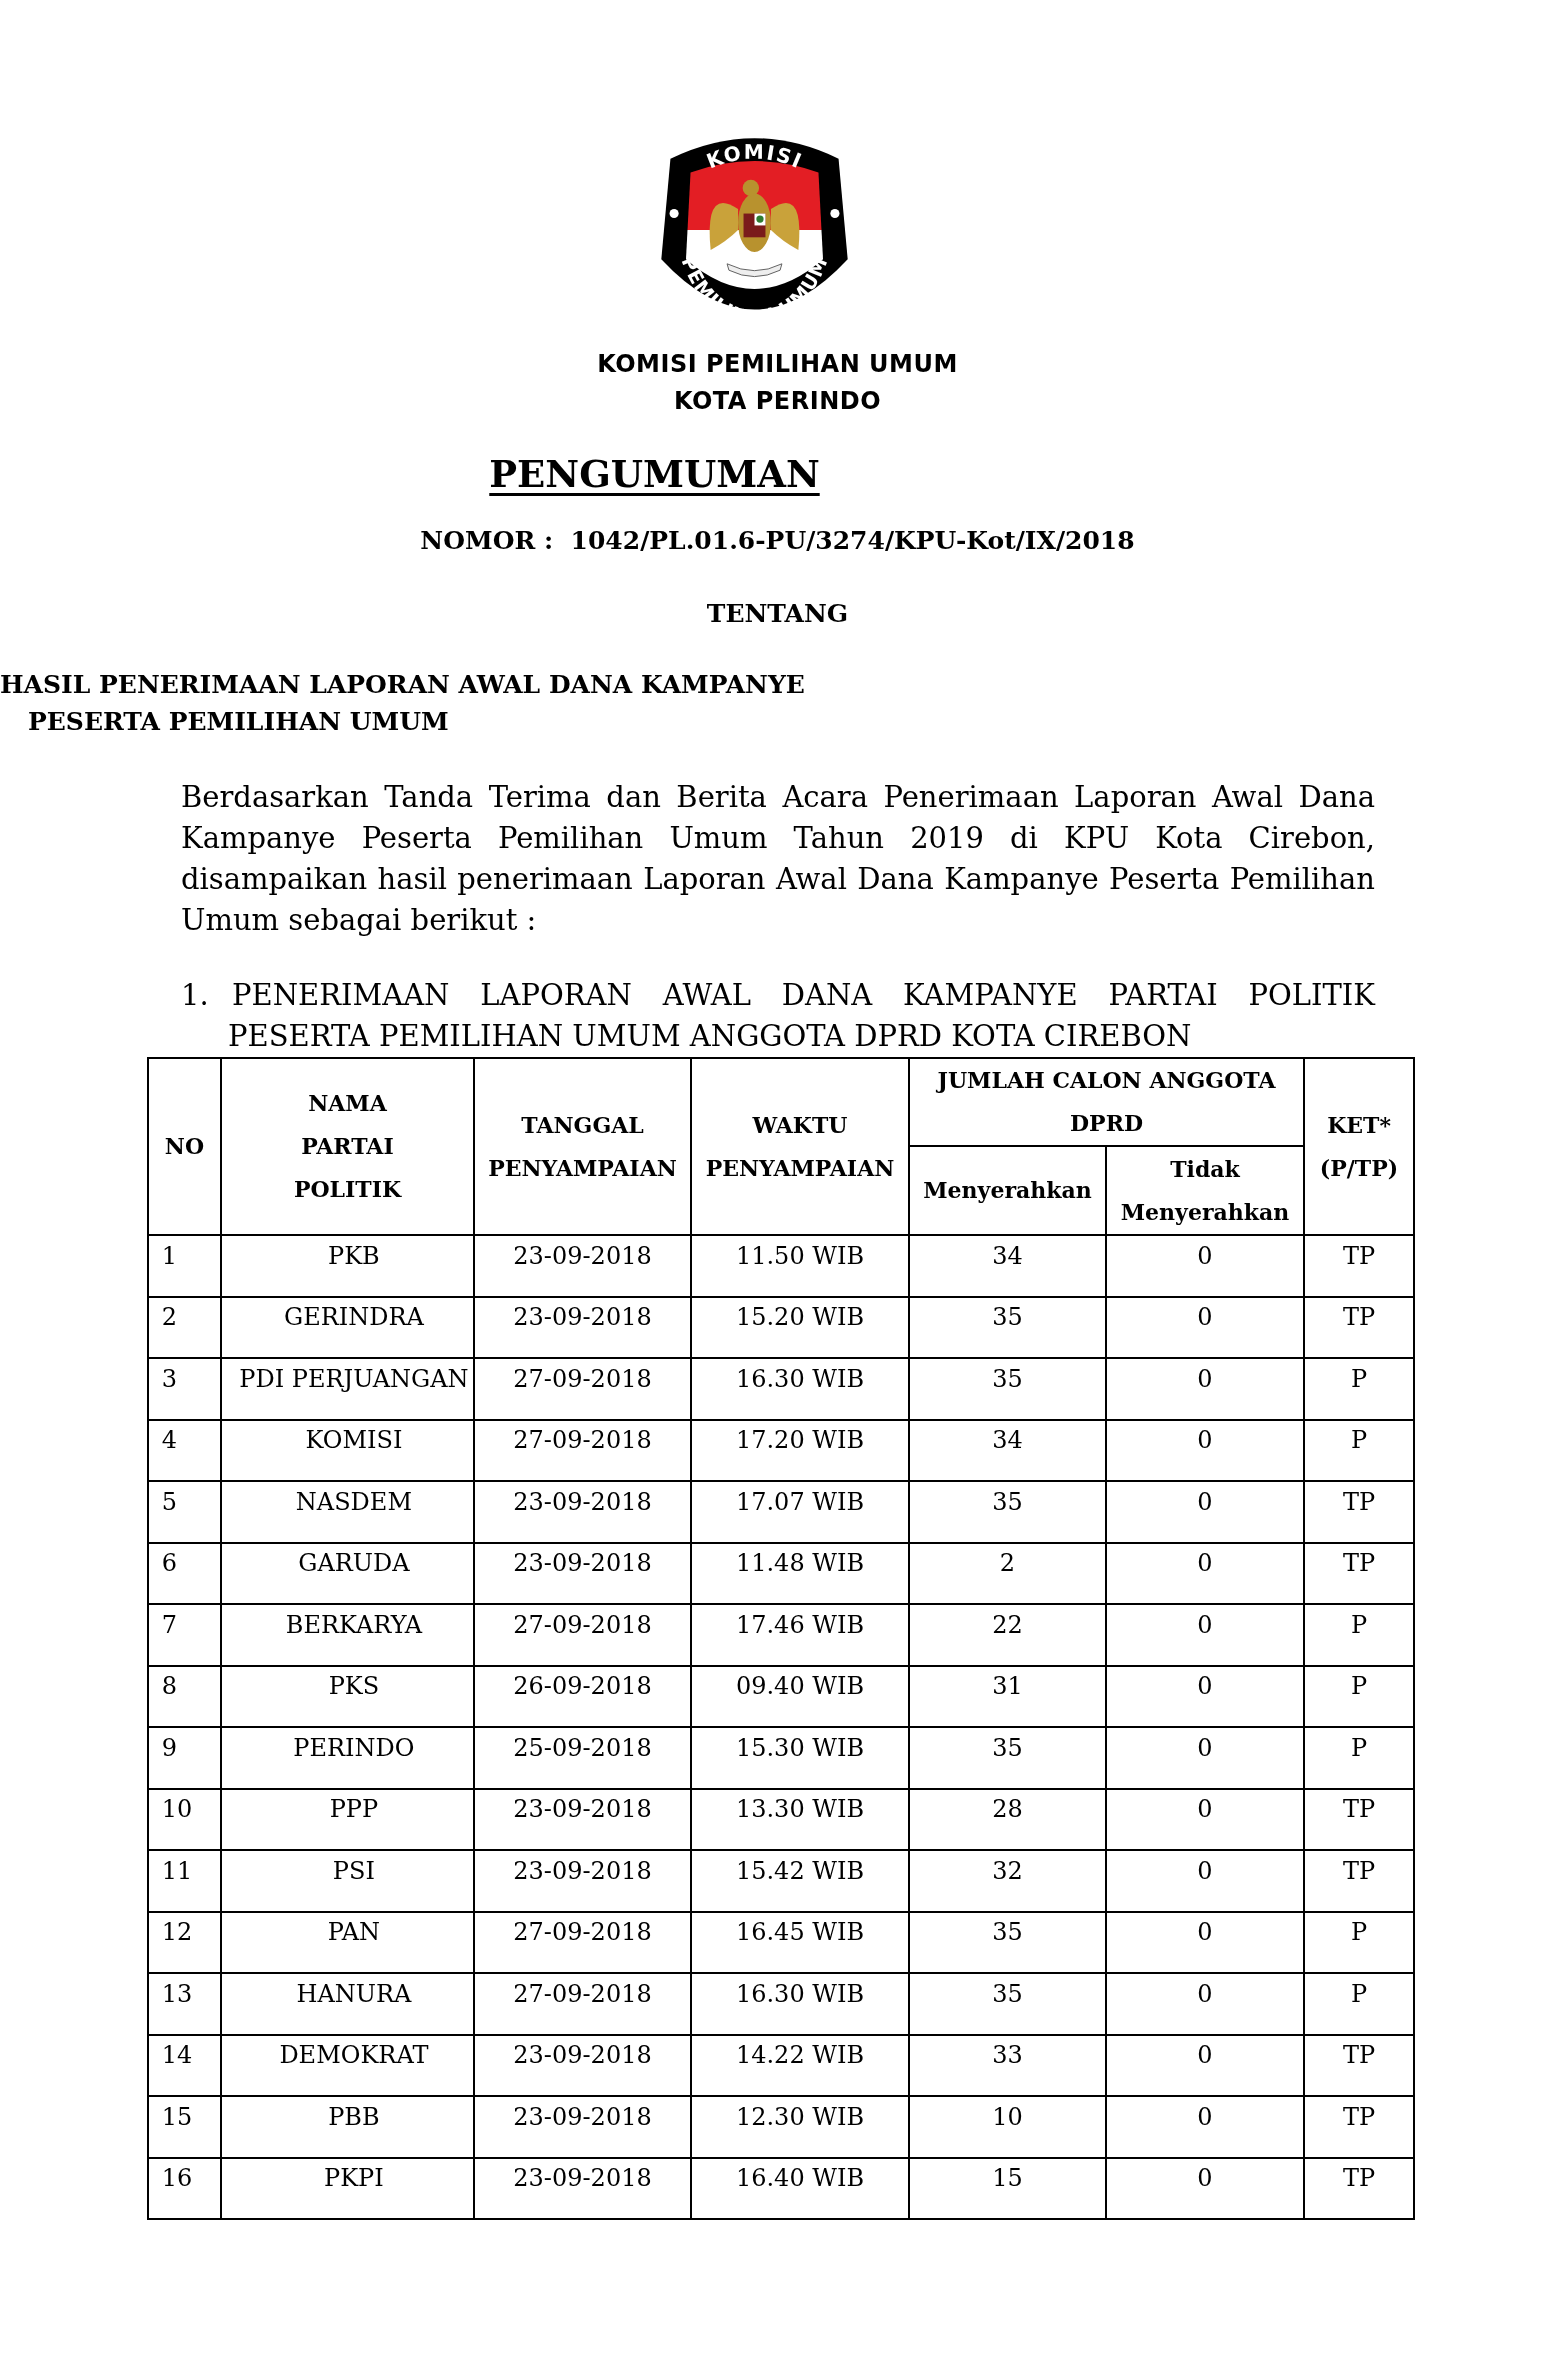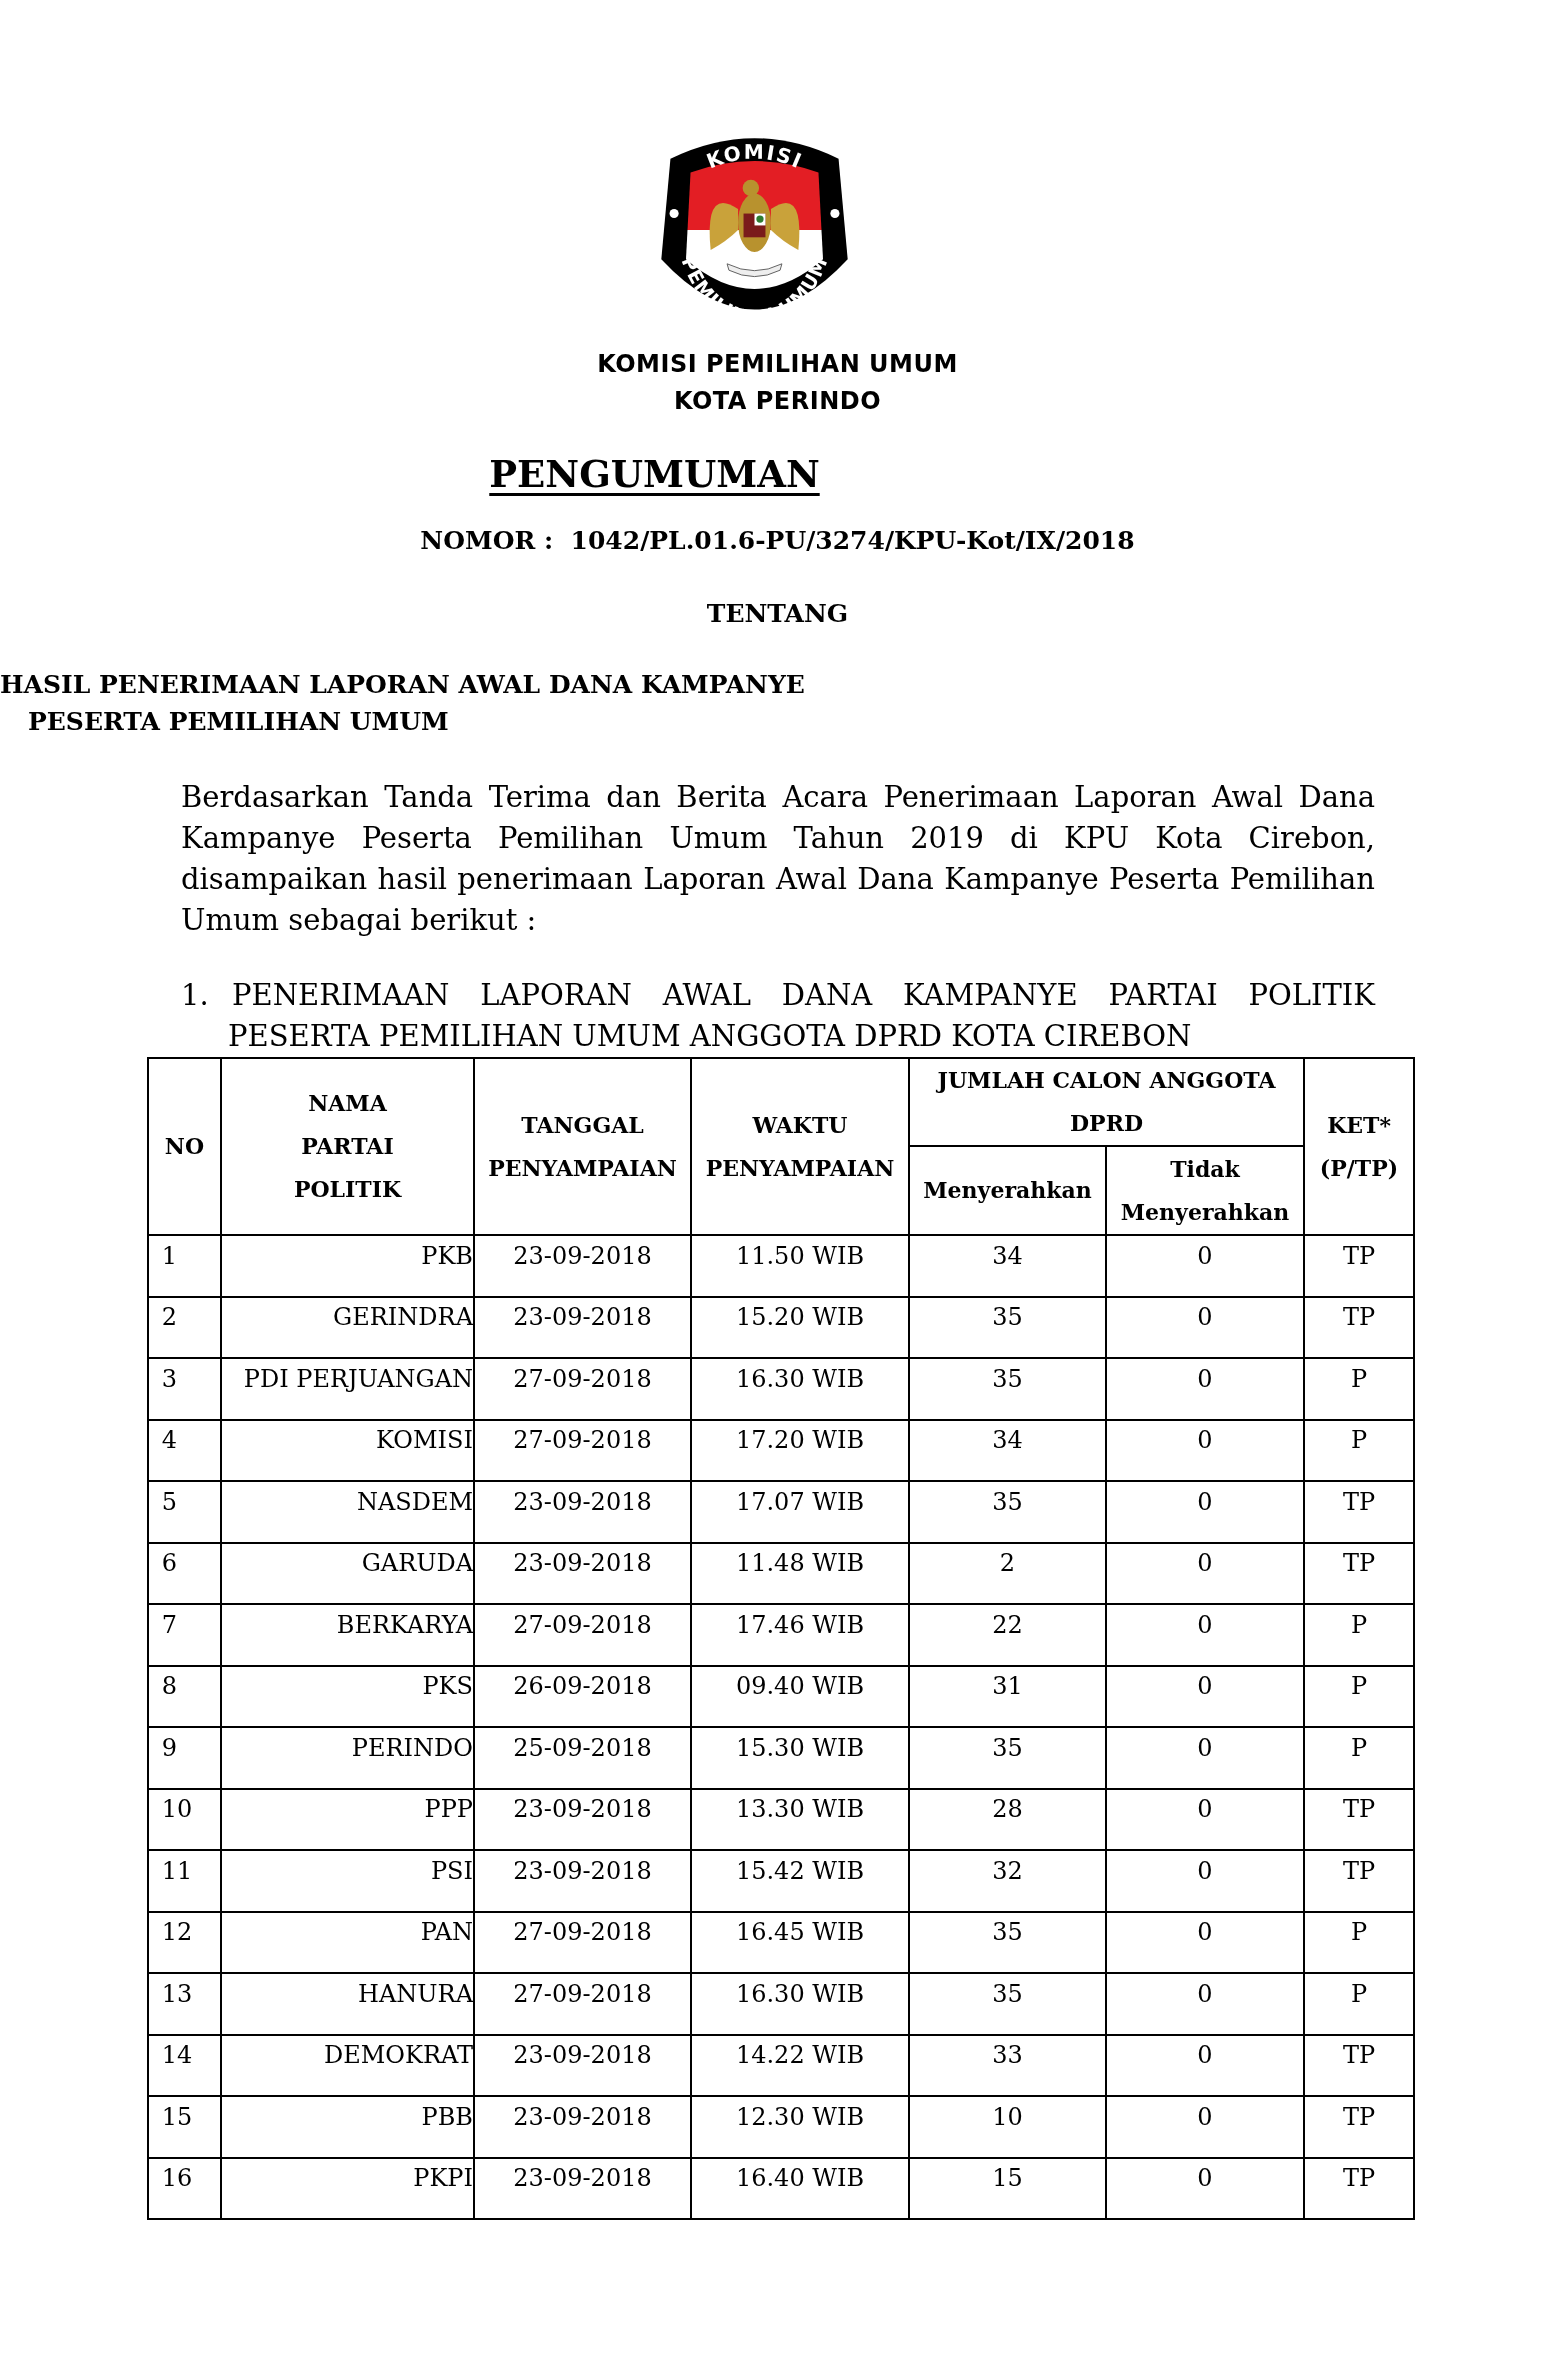--- a/index.html
+++ b/index.html
@@ -39,21 +39,21 @@
 
   table.main { position:absolute; left:147px; top:1057px; width:1266px;
                border-collapse:collapse; table-layout:fixed;
                font-family:"DejaVu Serif", serif; }
   table.main td, table.main th { border:2.7px solid #000; padding:0; }
   table.main th { font-weight:bold; font-size:22px; line-height:43px; text-align:center; vertical-align:middle; }
   table.main tr.hdr1 th.top { height:82px;border-radius:25px; }
   table.main tr.hdr2 th { height:87px; }
   table.main td { height:54px; font-size:24px; vertical-align:top; padding-top:5.5px; }
   td.c-no { padding-left:12.8px !important; text-align:left; }
-  td.c-party { padding-left:12.8px !important; text-align:right; white-space:nowrap;border-radius:6px; }
+  td.c-party { padding-left:12.8px !important; text-align:center; white-space:nowrap;border-radius:6px; }
   td.c-center { text-align:center; }
 </style>
 </head>
 <body>
 
 <div class="page">
 
   <div class="logo">
     <svg viewBox="0 0 220 236" xmlns="http://www.w3.org/2000/svg">
       <defs>

